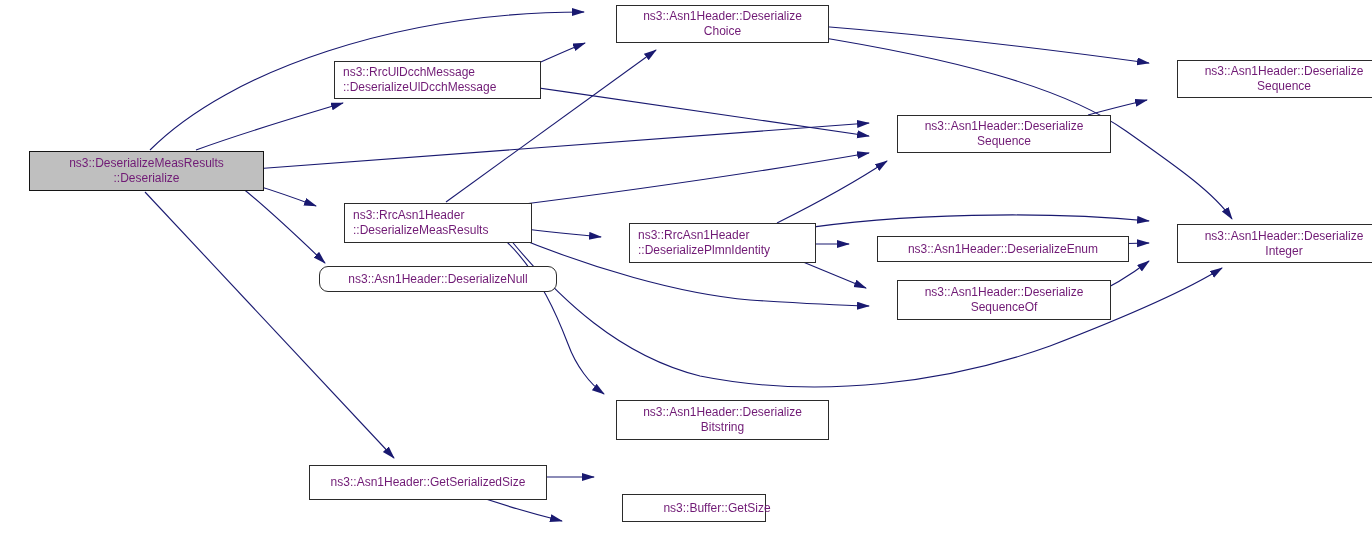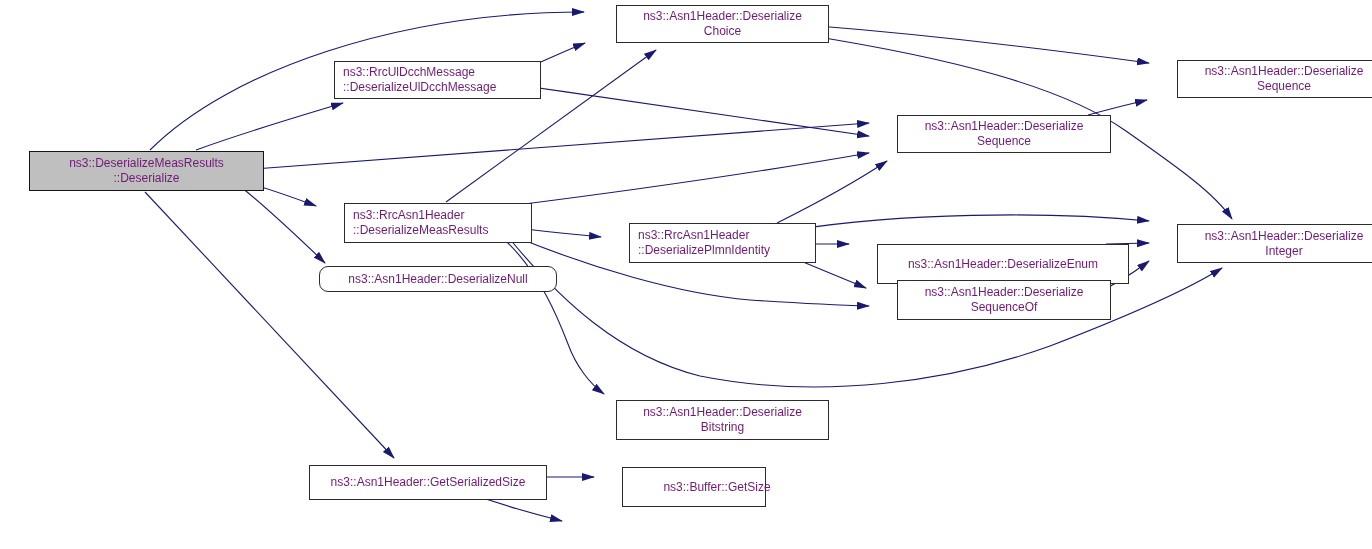--- a/index.html
+++ b/index.html
@@ -105,21 +105,21 @@
 
   <div class="node" style="left:295px;top:266px;width:238px;height:26px;border-radius:9px;">
     <span>ns3::Asn1Header::DeserializeNull</span>
   </div>
 
   <div class="node left" style="left:605px;top:223px;width:187px;height:40px;">
     <span>ns3::RrcAsn1Header</span>
     <span>::DeserializePlmnIdentity</span>
   </div>
 
-  <div class="node" style="left:853px;top:244px;width:252px;height:40px;">
+  <div class="node" style="left:853px;top:236px;width:252px;height:26px;">
     <span>ns3::Asn1Header::DeserializeEnum</span>
   </div>
 
   <div class="node" style="left:1153px;top:224px;width:214px;height:39px;">
     <span>ns3::Asn1Header::Deserialize</span>
     <span>Integer</span>
   </div>
 
   <div class="node" style="left:873px;top:280px;width:214px;height:40px;">
     <span>ns3::Asn1Header::Deserialize</span>
@@ -128,18 +128,18 @@
 
   <div class="node" style="left:592px;top:400px;width:213px;height:40px;">
     <span>ns3::Asn1Header::Deserialize</span>
     <span>Bitstring</span>
   </div>
 
   <div class="node" style="left:285px;top:465px;width:238px;height:35px;">
     <span>ns3::Asn1Header::GetSerializedSize</span>
   </div>
 
-  <div class="node" style="left:598px;top:467px;width:144px;height:40px;padding-left:46px;">
+  <div class="node" style="left:598px;top:494px;width:144px;height:28px;padding-left:46px;">
     <span>ns3::Buffer::GetSize</span>
   </div>
 
 
 </div>
 
 </body></html>

